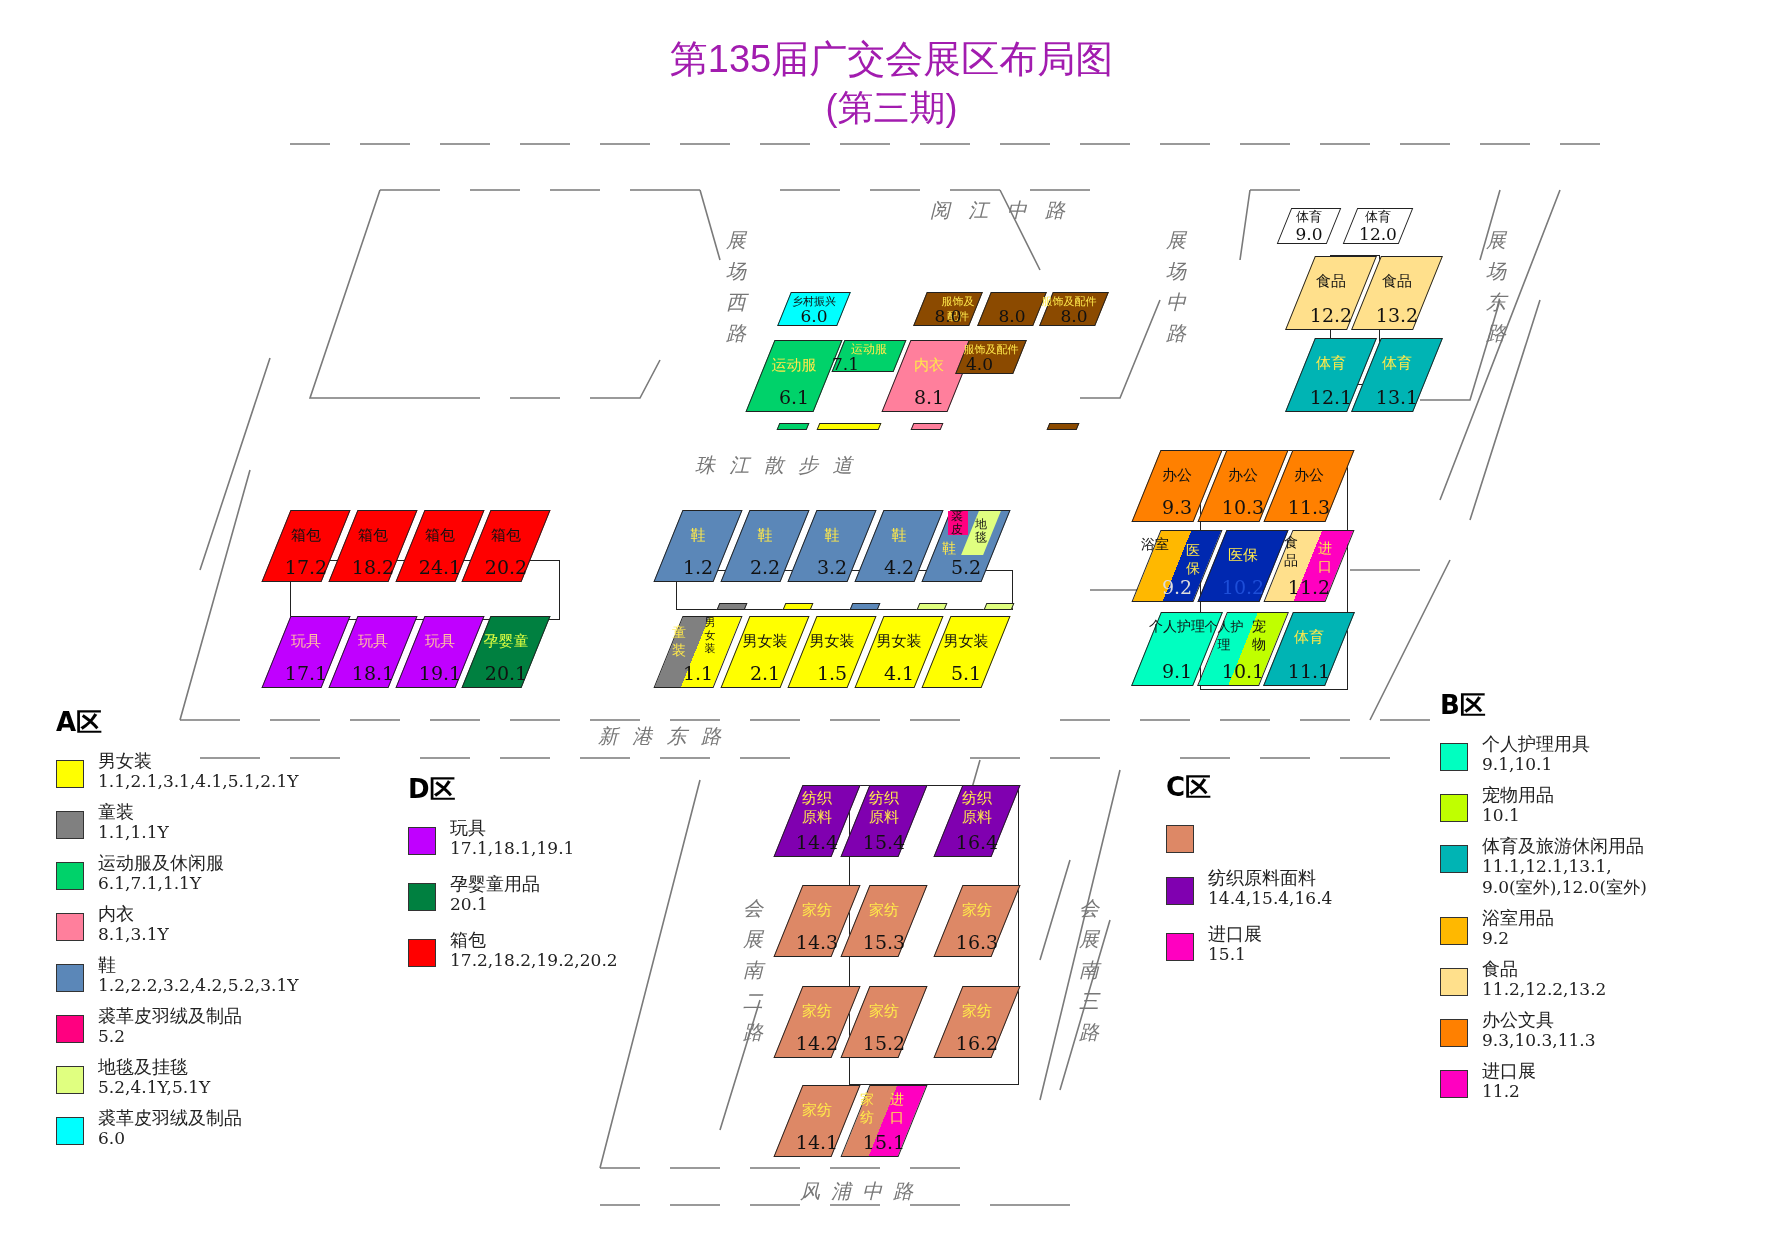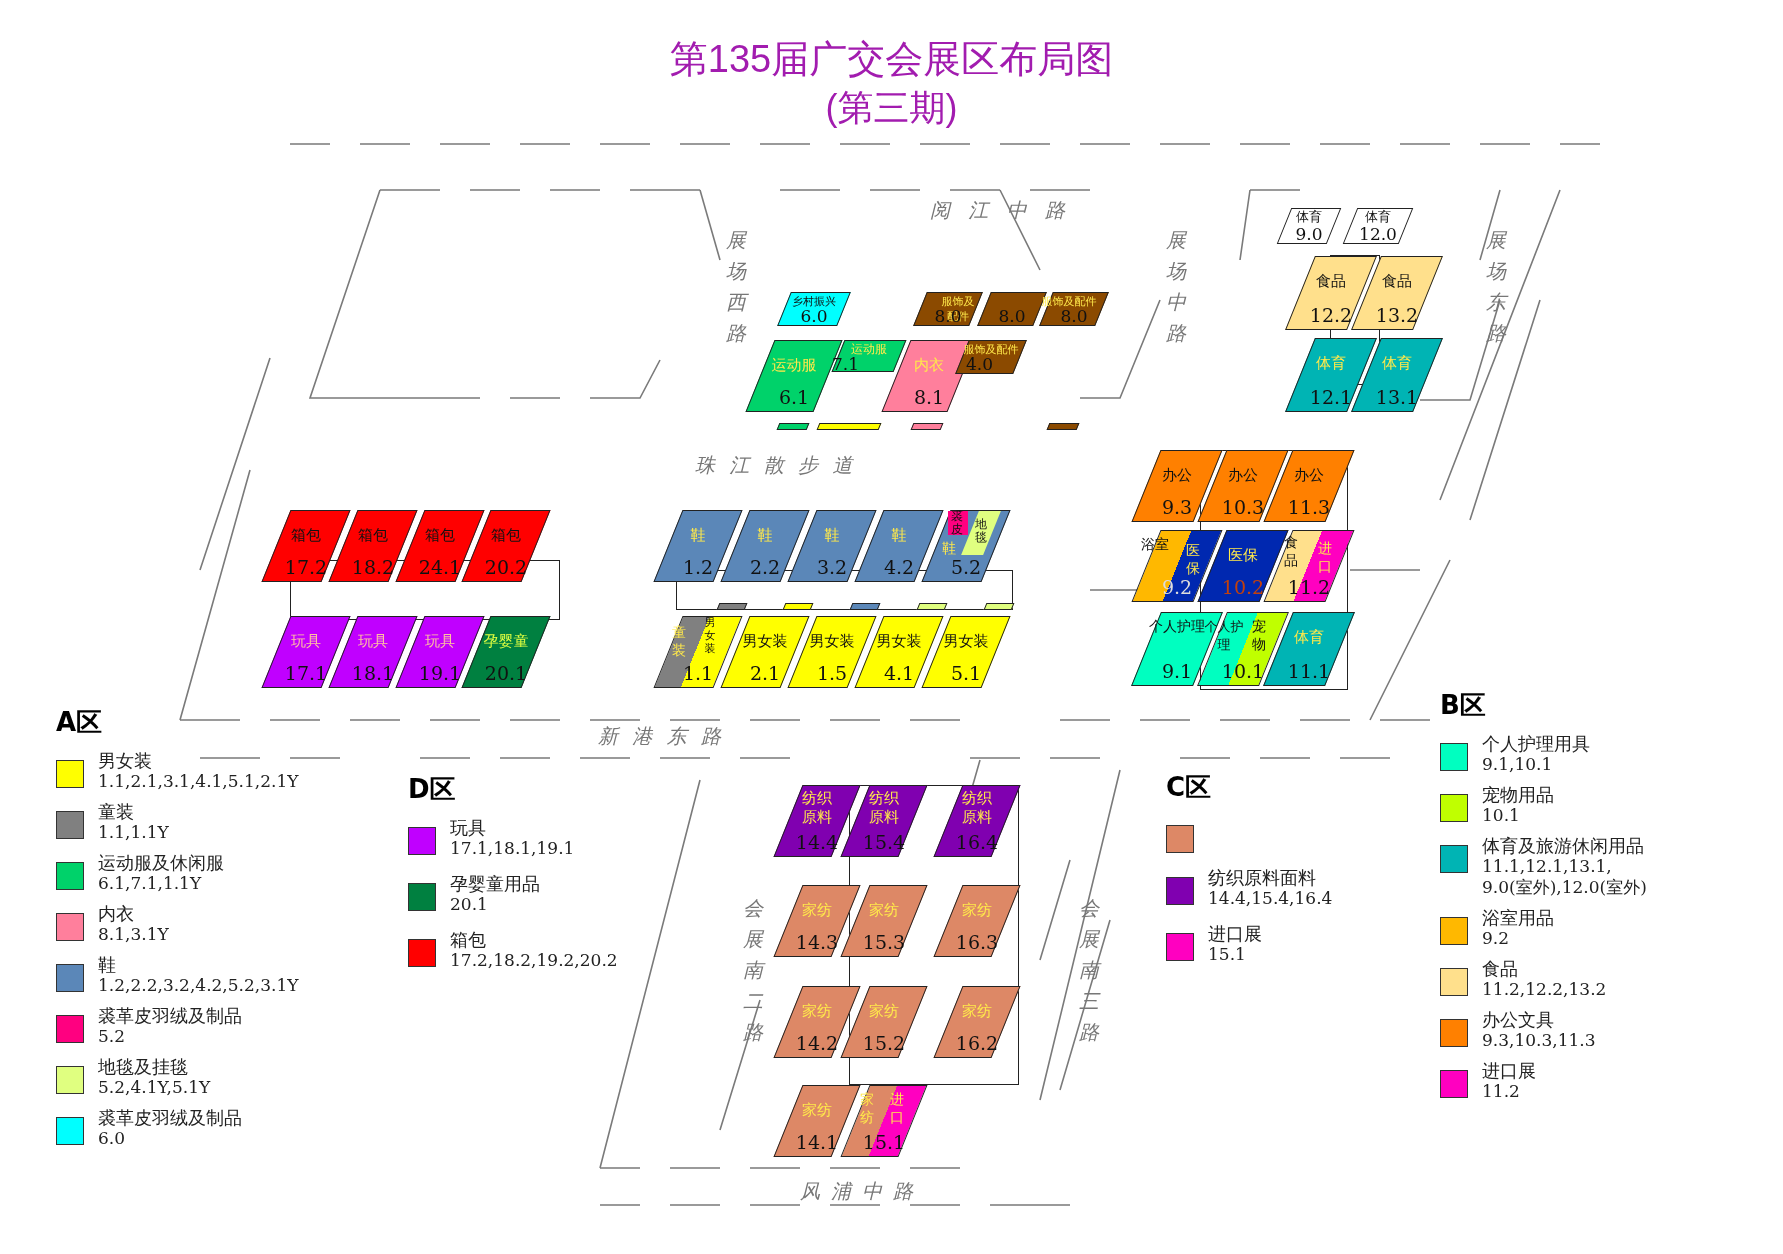--- a/index.html
+++ b/index.html
@@ -192,21 +192,21 @@
 </div>
 <div class="hall" style="left:1146px;top:530px;width:62px;height:72px;">
   <div class="shape" style="background:linear-gradient(90deg,#ffb800 50%,#0028b0 50%);"></div>
   <div class="cat" style="color:#111;left:-6px;right:auto;width:30px;top:6px;font-size:14px;">浴室</div>
   <div class="cat" style="left:34px;right:auto;width:26px;top:12px;font-size:14px;">医保</div>
   <div class="num" style="color:#ddd;">9.2</div>
 </div>
 <div class="hall" style="left:1212px;top:530px;width:62px;height:72px;">
   <div class="shape" style="background:#0028b0;"></div>
   <div class="cat">医保</div>
-  <div class="num" style="color:#c2410c;">10.2</div>
+  <div class="num" style="color:#1d4ed8;">10.2</div>
 </div>
 <div class="hall" style="left:1278px;top:530px;width:62px;height:72px;">
   <div class="shape" style="background:linear-gradient(90deg,#ffe08c 48%,#ff00c0 48%);"></div>
   <div class="cat" style="color:#111;left:0;right:auto;width:26px;top:4px;font-size:14px;">食品</div>
   <div class="cat" style="left:34px;right:auto;width:26px;top:10px;font-size:14px;">进口</div>
   <div class="num">11.2</div>
 </div>
 <div class="hall" style="left:1146px;top:612px;width:62px;height:74px;">
   <div class="shape" style="background:#00ffc0;"></div>
   <div class="cat" style="color:#111;font-size:14px;top:6px;">个人护理</div>

